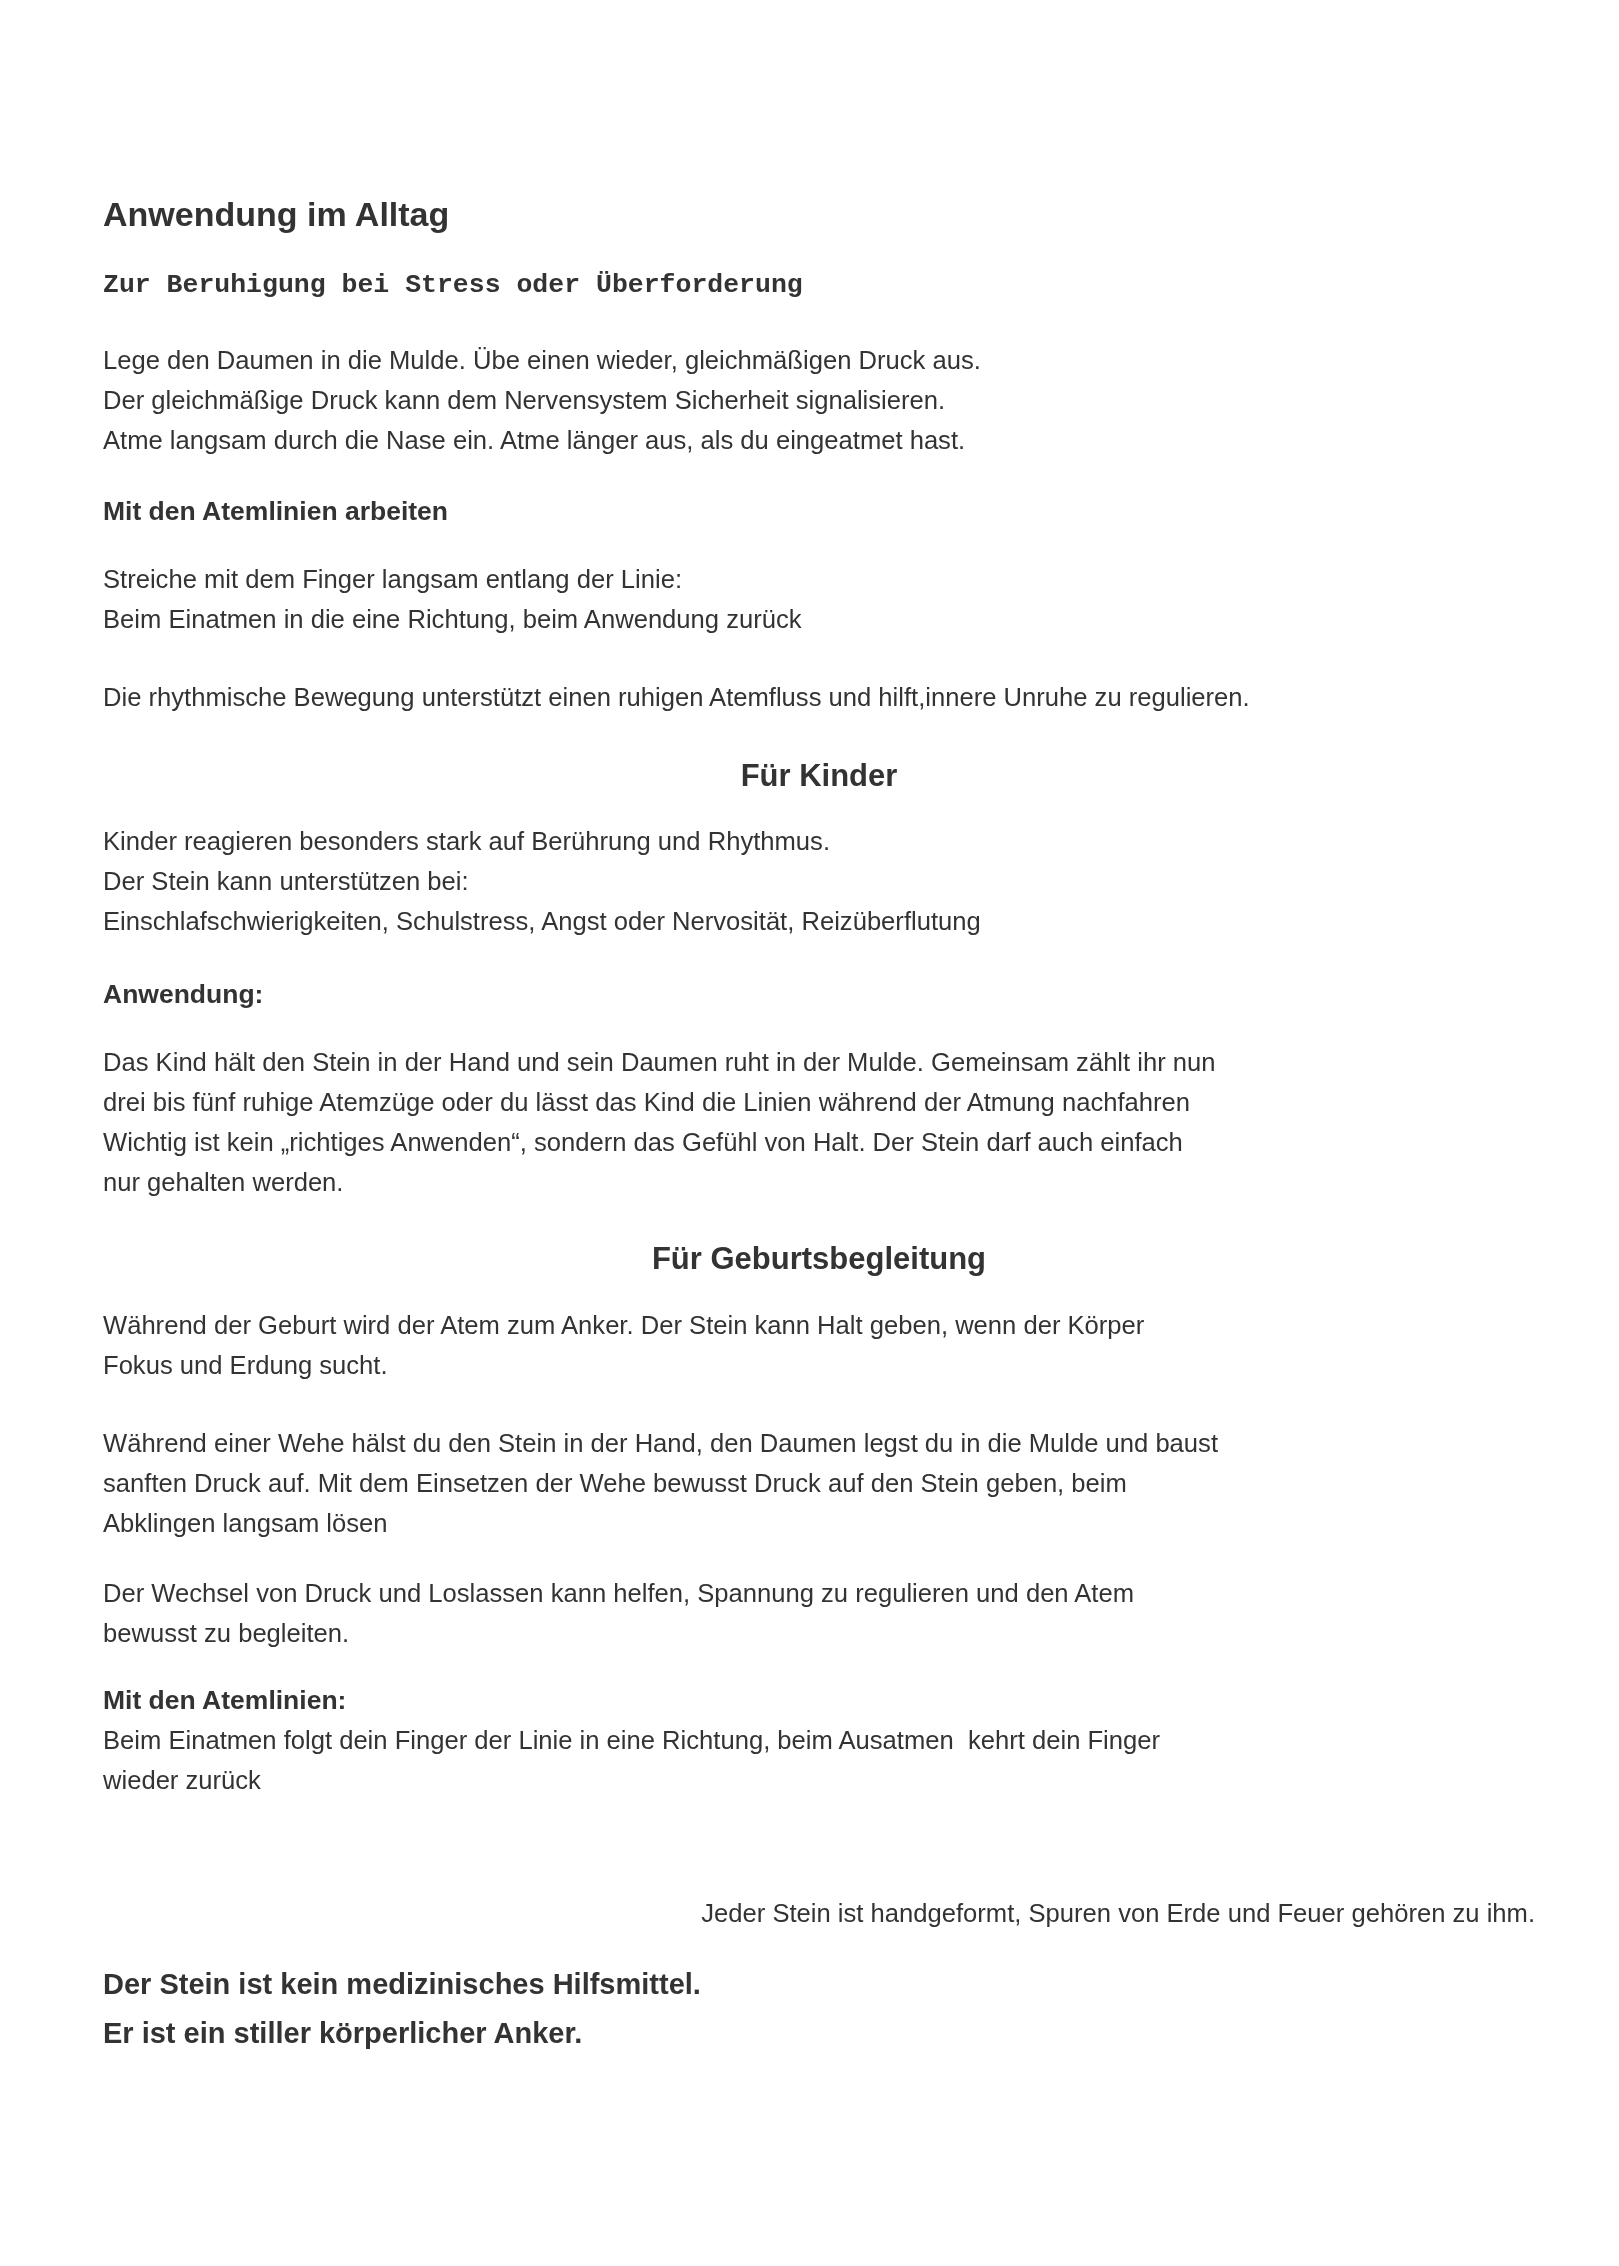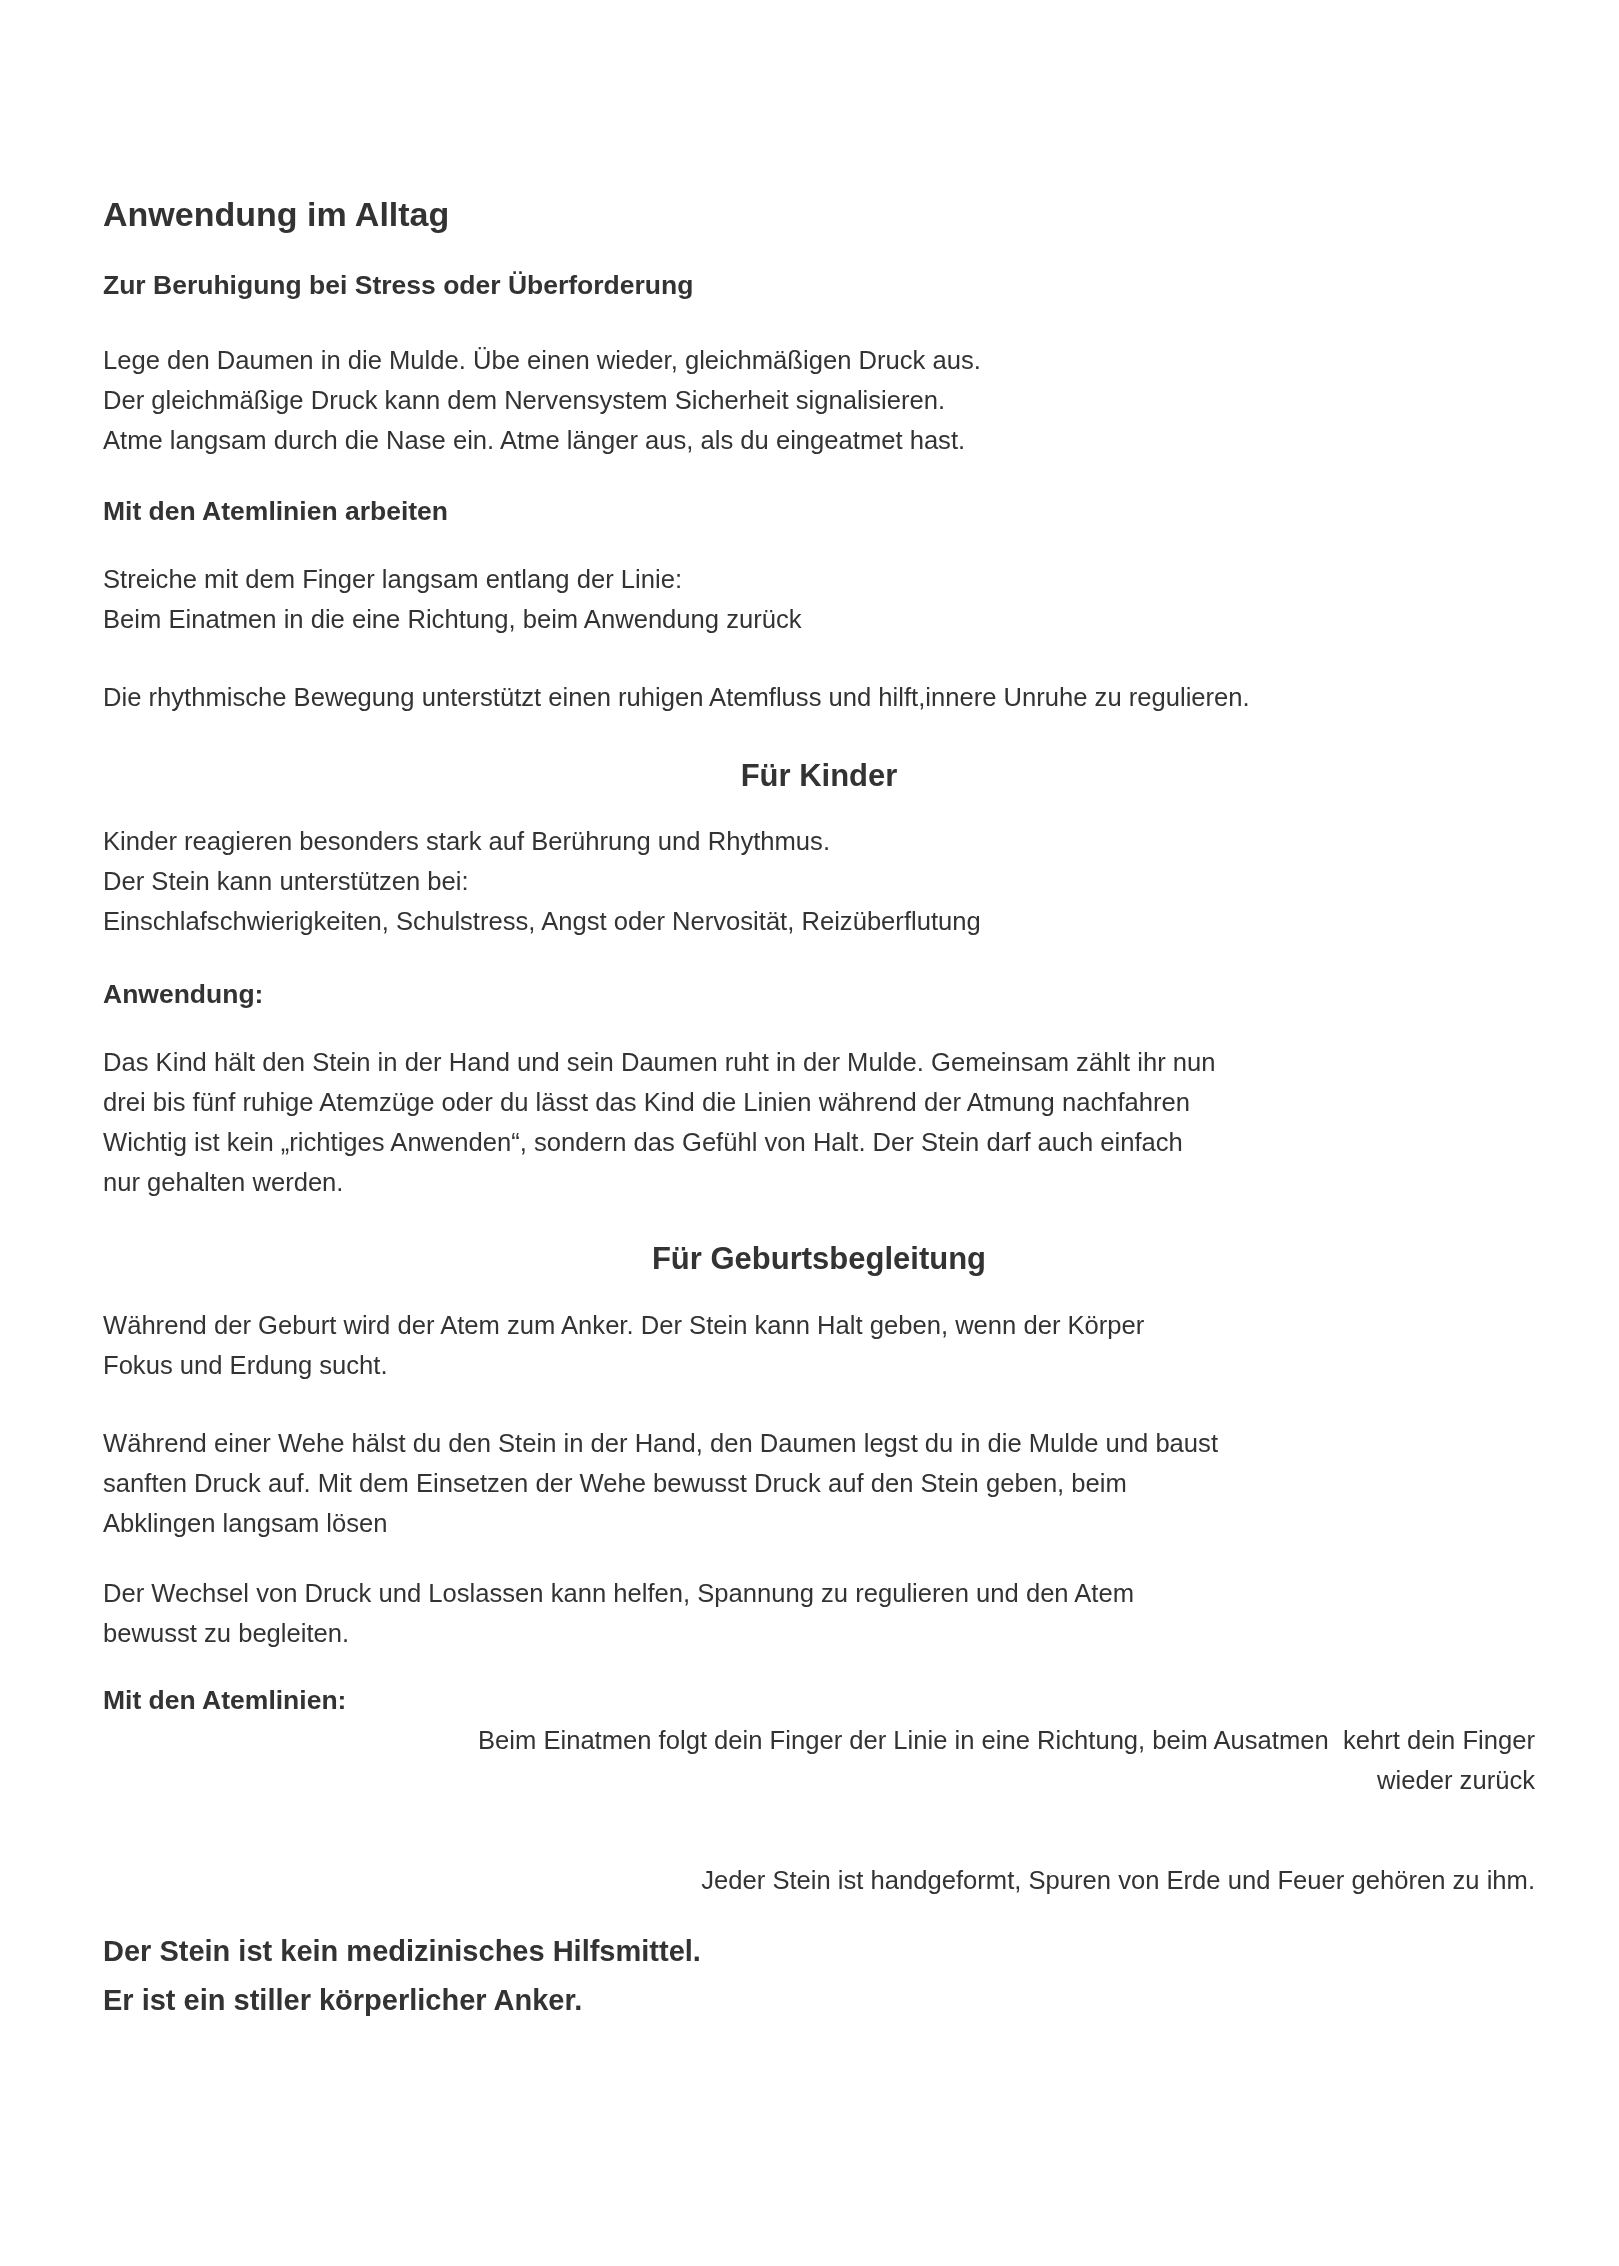--- a/index.html
+++ b/index.html
@@ -35,38 +35,38 @@
     text-align: center;
   }
   .h2a { margin-bottom: 20px; }
   .h2b { margin-bottom: 21px; }
   .h3 {
     font-size: 26.5px;
     font-weight: bold;
     line-height: 40px;
     margin: 0;
   }
-  .h3a { margin-bottom: 35px; }
+  .h3a { margin-bottom: 35px; font-family: Liberation Mono, monospace; }
   .h3b { margin-bottom: 27.4px; }
   .h3c { margin-bottom: 28px; }
   .h3d { }
   .para {
     font-size: 25.6px;
     line-height: 40px;
     margin: 0;
   }
   .p1 { margin-bottom: 31px; }
   .p2 { margin-bottom: 38px; }
   .p3 { margin-bottom: 33px; }
   .p4 { margin-bottom: 33px; }
   .p5 { margin-bottom: 31px; }
   .p6 { margin-bottom: 38px; }
   .p7 { margin-bottom: 30px; }
   .p8 { margin-bottom: 27.4px; }
-  .p9 { margin-bottom: 60px; text-align: right; }
+  .p9 { margin-bottom: 93px; }
   .p10 { margin-bottom: 26.5px; text-align: right; }
   .closing {
     font-size: 29px;
     font-weight: bold;
     line-height: 49px;
     margin: 0;
   }
 </style>
 </head>
 <body>

